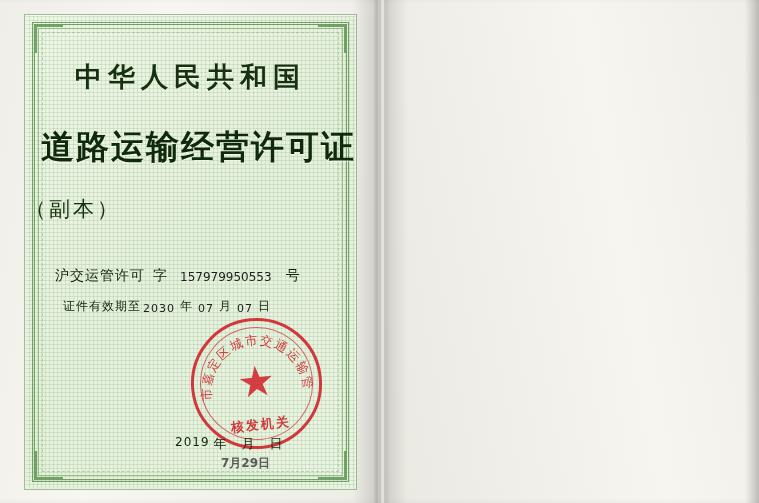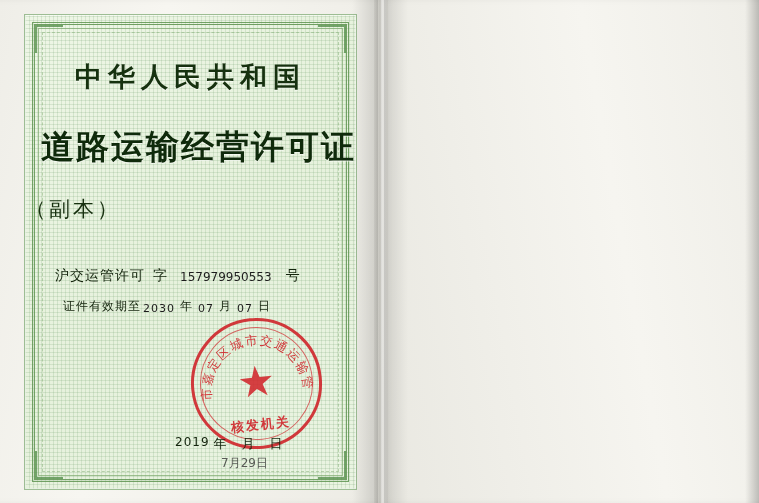--- a/index.html
+++ b/index.html
@@ -223,20 +223,21 @@
   }
   .date-row .year-val { font-family: "DejaVu Sans", sans-serif; font-size: 12px; }
   .date-row .unit { margin: 0 10px 0 4px; }
   .date-hand {
     position: absolute;
     left: 196px; top: 440px;
     font-family: "DejaVu Sans", sans-serif;
     font-size: 12px;
     color: #2b2b2b;
     opacity: .75;
+    font-weight: bold;
   }
 
   
   #shadow-left {
     position: absolute;
     left: 352px; top: 0; width: 26px; height: 503px;
     background: linear-gradient(90deg, rgba(0,0,0,0) 0%, rgba(0,0,0,0.14) 100%);
     pointer-events: none;
   }
   #shadow-right {

